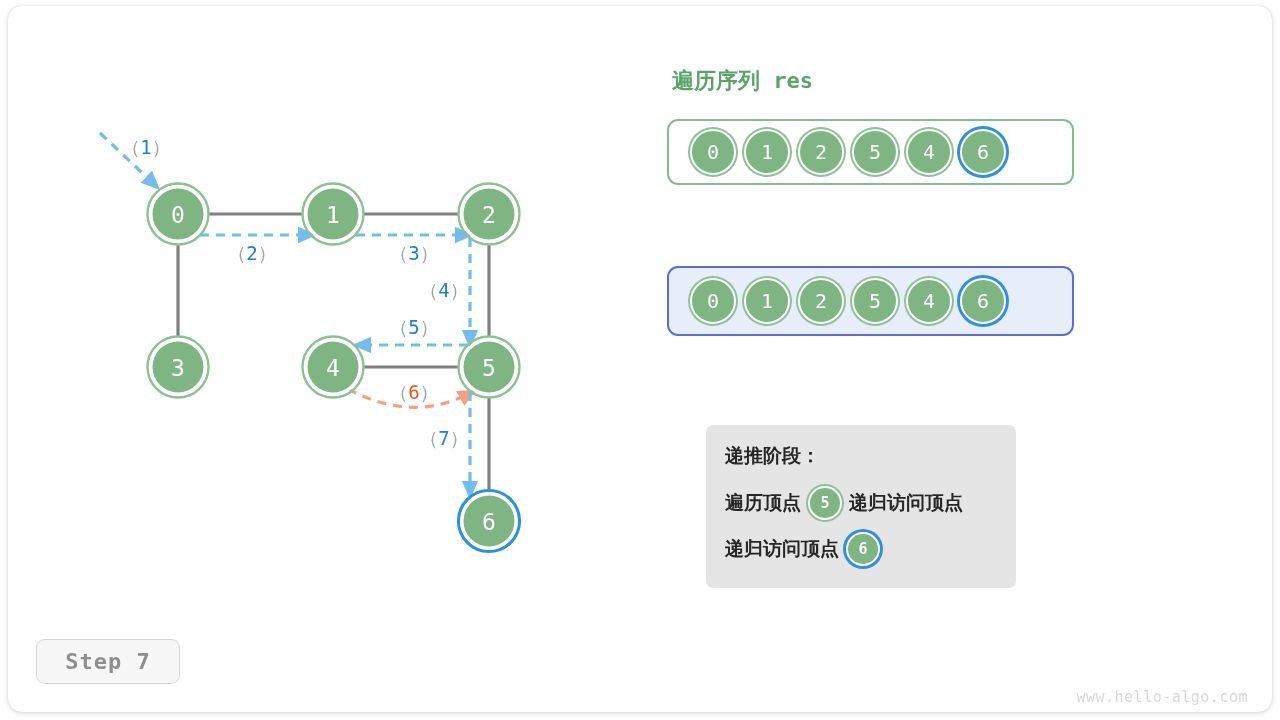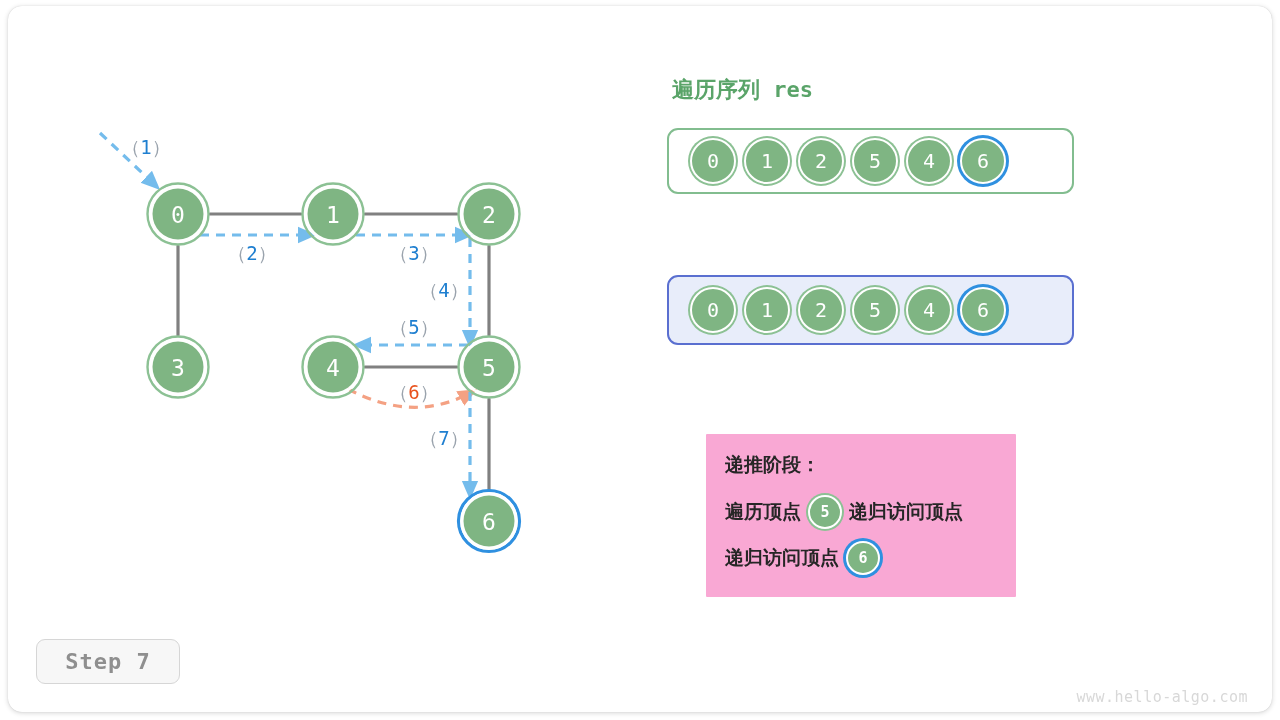--- a/index.html
+++ b/index.html
@@ -46,21 +46,21 @@
     text-anchor: middle;
     dominant-baseline: central;
   }
   .step-paren { fill: #9aa3ad; }
   .step-num-blue { fill: #1f7fd0; }
   .step-num-orange { fill: #e8521d; }
 
   
   #right {
     position: absolute;
-    left: 667px; top: 13px;
+    left: 667px; top: 4px;
     width: 600px; height: 564px;
   }
   .col-title {
     position: absolute;
     font-family: "DejaVu Sans Mono", "Liberation Mono", monospace;
     font-weight: bold;
     font-size: 22px;
     white-space: nowrap;
   }
   #title-res { left: 5px; top: 62px; color: #5aa469; }
@@ -106,22 +106,22 @@
     width: 30px; height: 30px; font-size: 15px;
     border-width: 2px; box-shadow: 0 0 0 2px #8cc194;
   }
   .tok.sm.hl { box-shadow: 0 0 0 3px #2f90e0; }
 
   
   #info-box {
     position: absolute;
     left: 39px; top: 421px;
     width: 310px; height: 163px;
-    background: #f9a8d4;
-    border-radius: 1px;
+    background: #e5e5e5;
+    border-radius: 7px;
     padding: 18px 0 0 19px;
     box-sizing: border-box;
   }
   #info-title {
     font-family: "DejaVu Sans", sans-serif;
     font-weight: bold;
     font-size: 19px;
     color: #262626;
     margin-bottom: 17px;
   }

